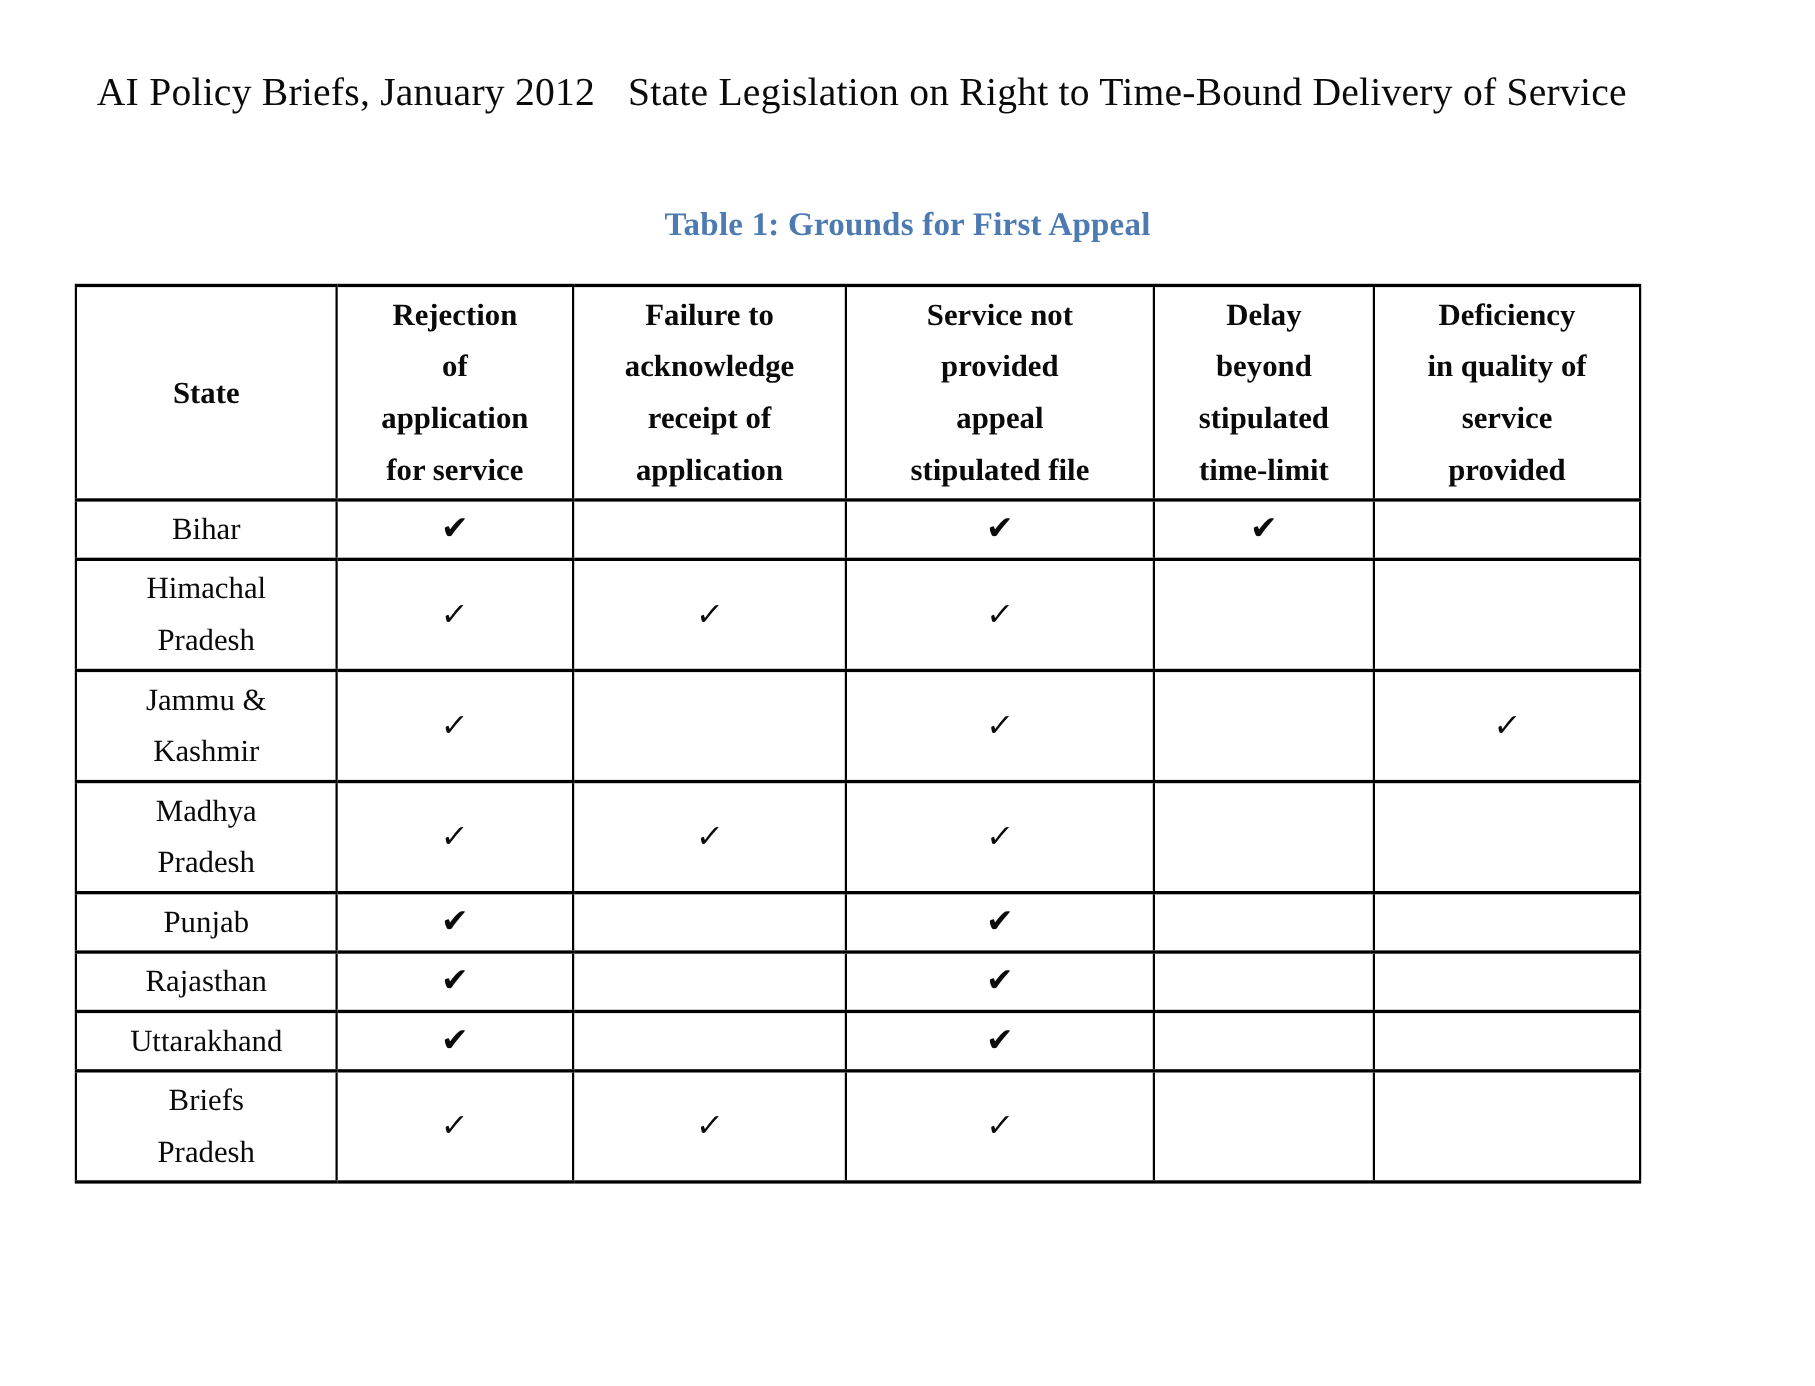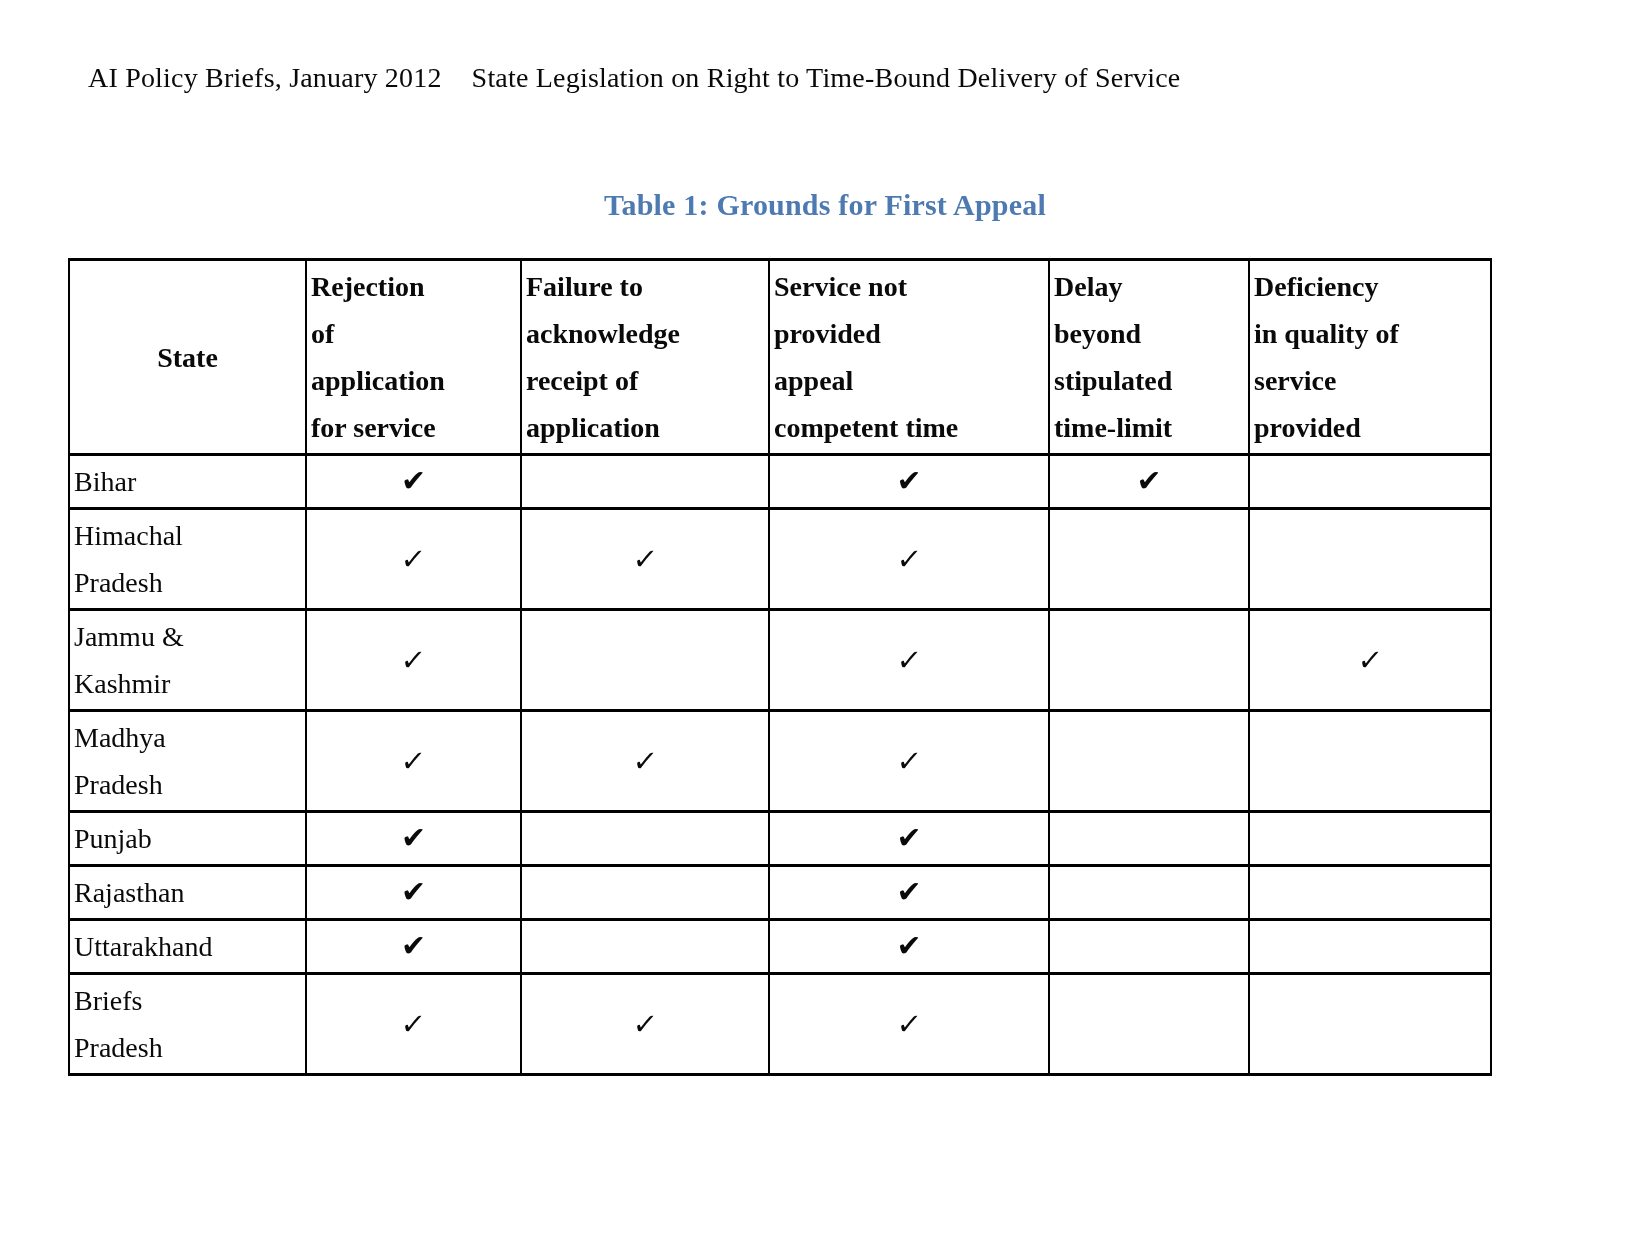--- a/index.html
+++ b/index.html
@@ -9,21 +9,21 @@
     height: 1260px;
     background: #ffffff;
     font-family: "Liberation Serif", "DejaVu Serif", serif;
     color: #0a0a0a;
     overflow: hidden;
   }
   .doc-header {
     position: absolute;
     left: 88px;
     top: 62px;
-    font-size: 28px;
+    font-size: 36px;
     white-space: nowrap;
     letter-spacing: 0.2px;
     text-align: right;
   }
   .doc-header .hdr-right { margin-left: 30px; }
   .doc-title {
     position: absolute;
     left: 0;
     top: 168px;
     width: 100%;
@@ -44,20 +44,21 @@
   table.grounds td, table.grounds th {
     border-left: 2px solid #000;
     border-right: 2px solid #000;
     border-top: 3px solid #000;
     border-bottom: 3px solid #000;
     padding: 2px 4px;
     font-size: 28px;
     line-height: 47px;
     vertical-align: middle;
     overflow: hidden;
+    text-align: center;
   }
   tr.head-row { height: 190px; }
   tr.row-single { height: 50px; }
   tr.row-double { height: 97px; }
   tr.row-note { height: 104px; }
   th.state-head {
     text-align: center;
     vertical-align: middle;
     font-weight: bold;
   }
@@ -117,21 +118,21 @@
           <th class="col-head">
             <div>Failure to</div>
             <div>acknowledge</div>
             <div>receipt of</div>
             <div>application</div>
           </th>
           <th class="col-head">
             <div>Service not</div>
             <div>provided</div>
             <div>appeal</div>
-            <div>competent time</div>
+            <div>stipulated file</div>
           </th>
           <th class="col-head">
             <div>Delay</div>
             <div>beyond</div>
             <div>stipulated</div>
             <div>time-limit</div>
           </th>
           <th class="col-head">
             <div>Deficiency</div>
             <div>in quality of</div>

